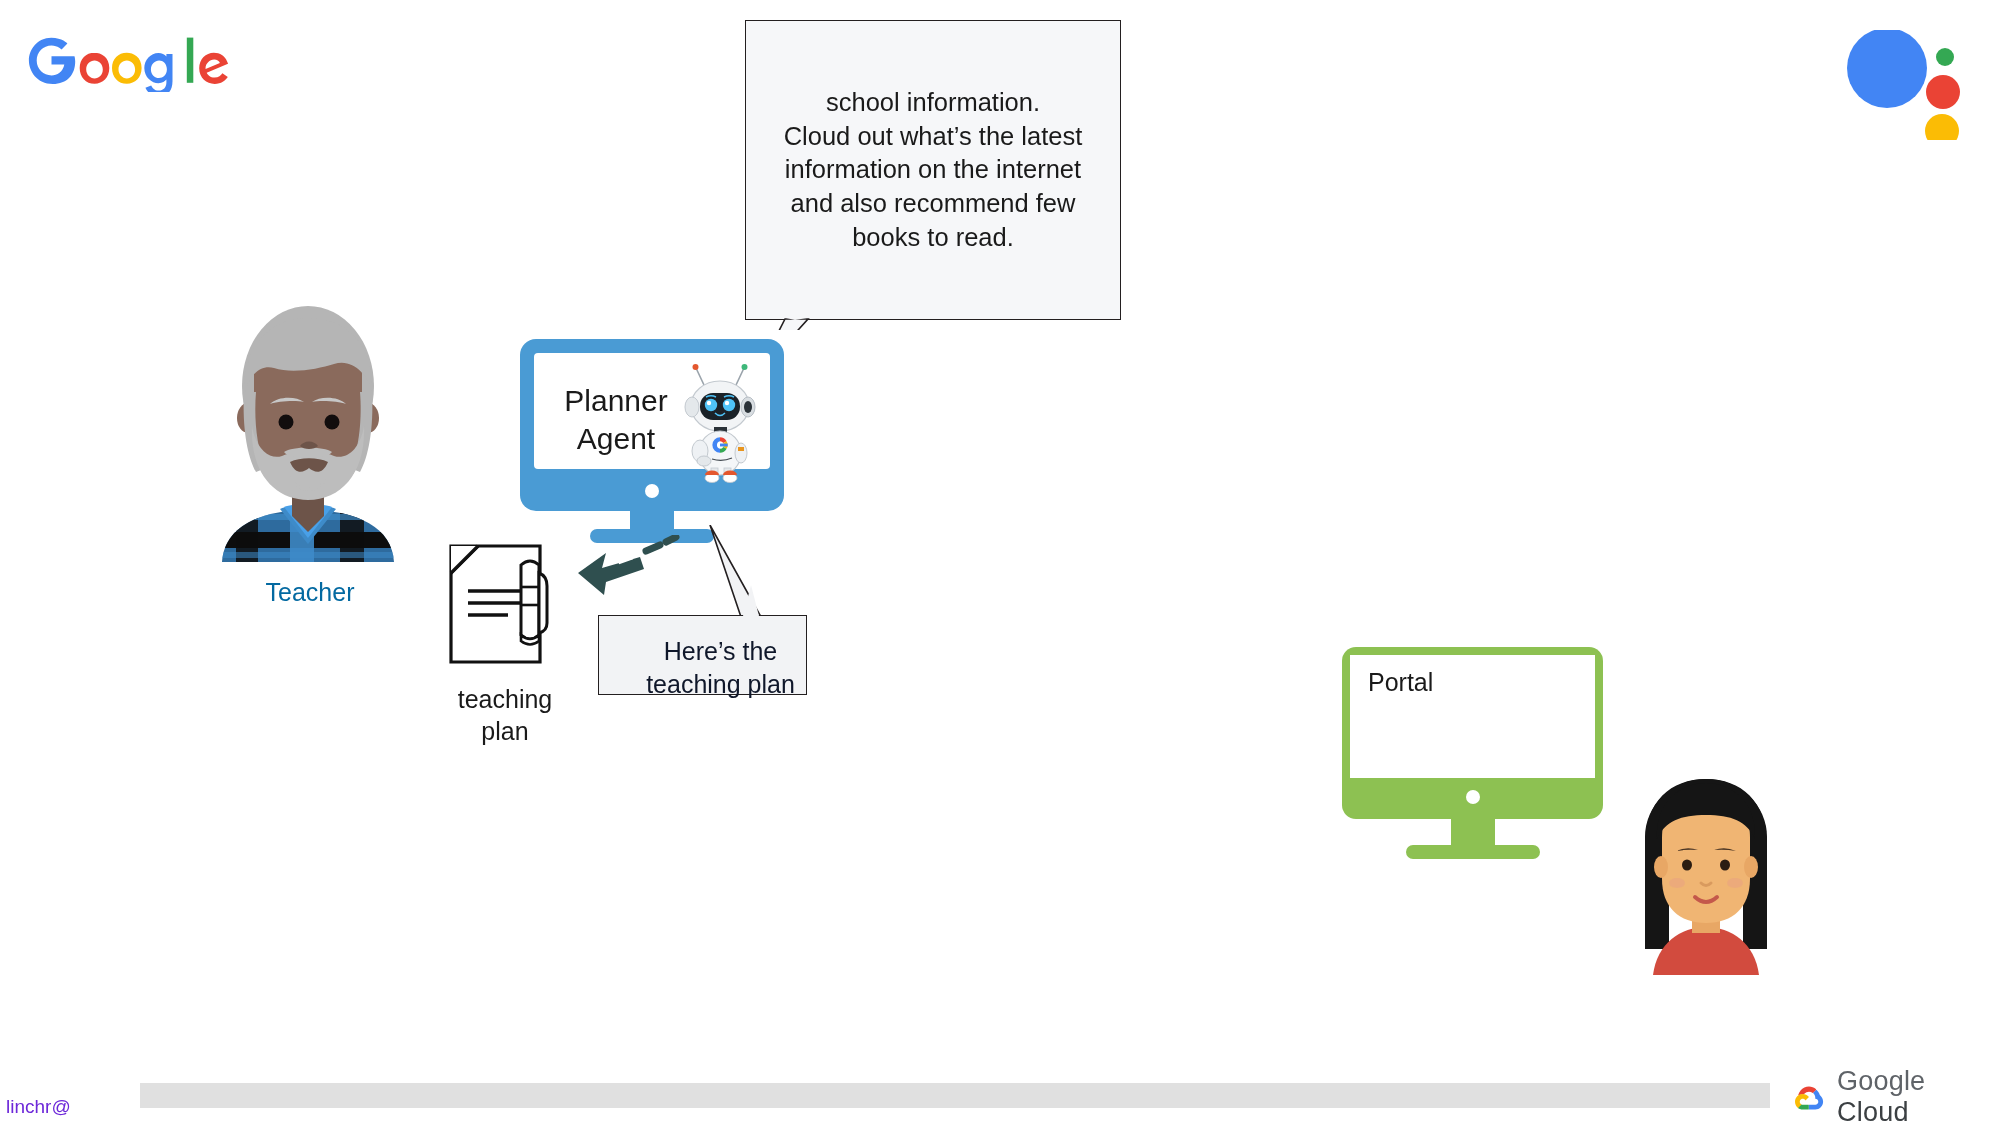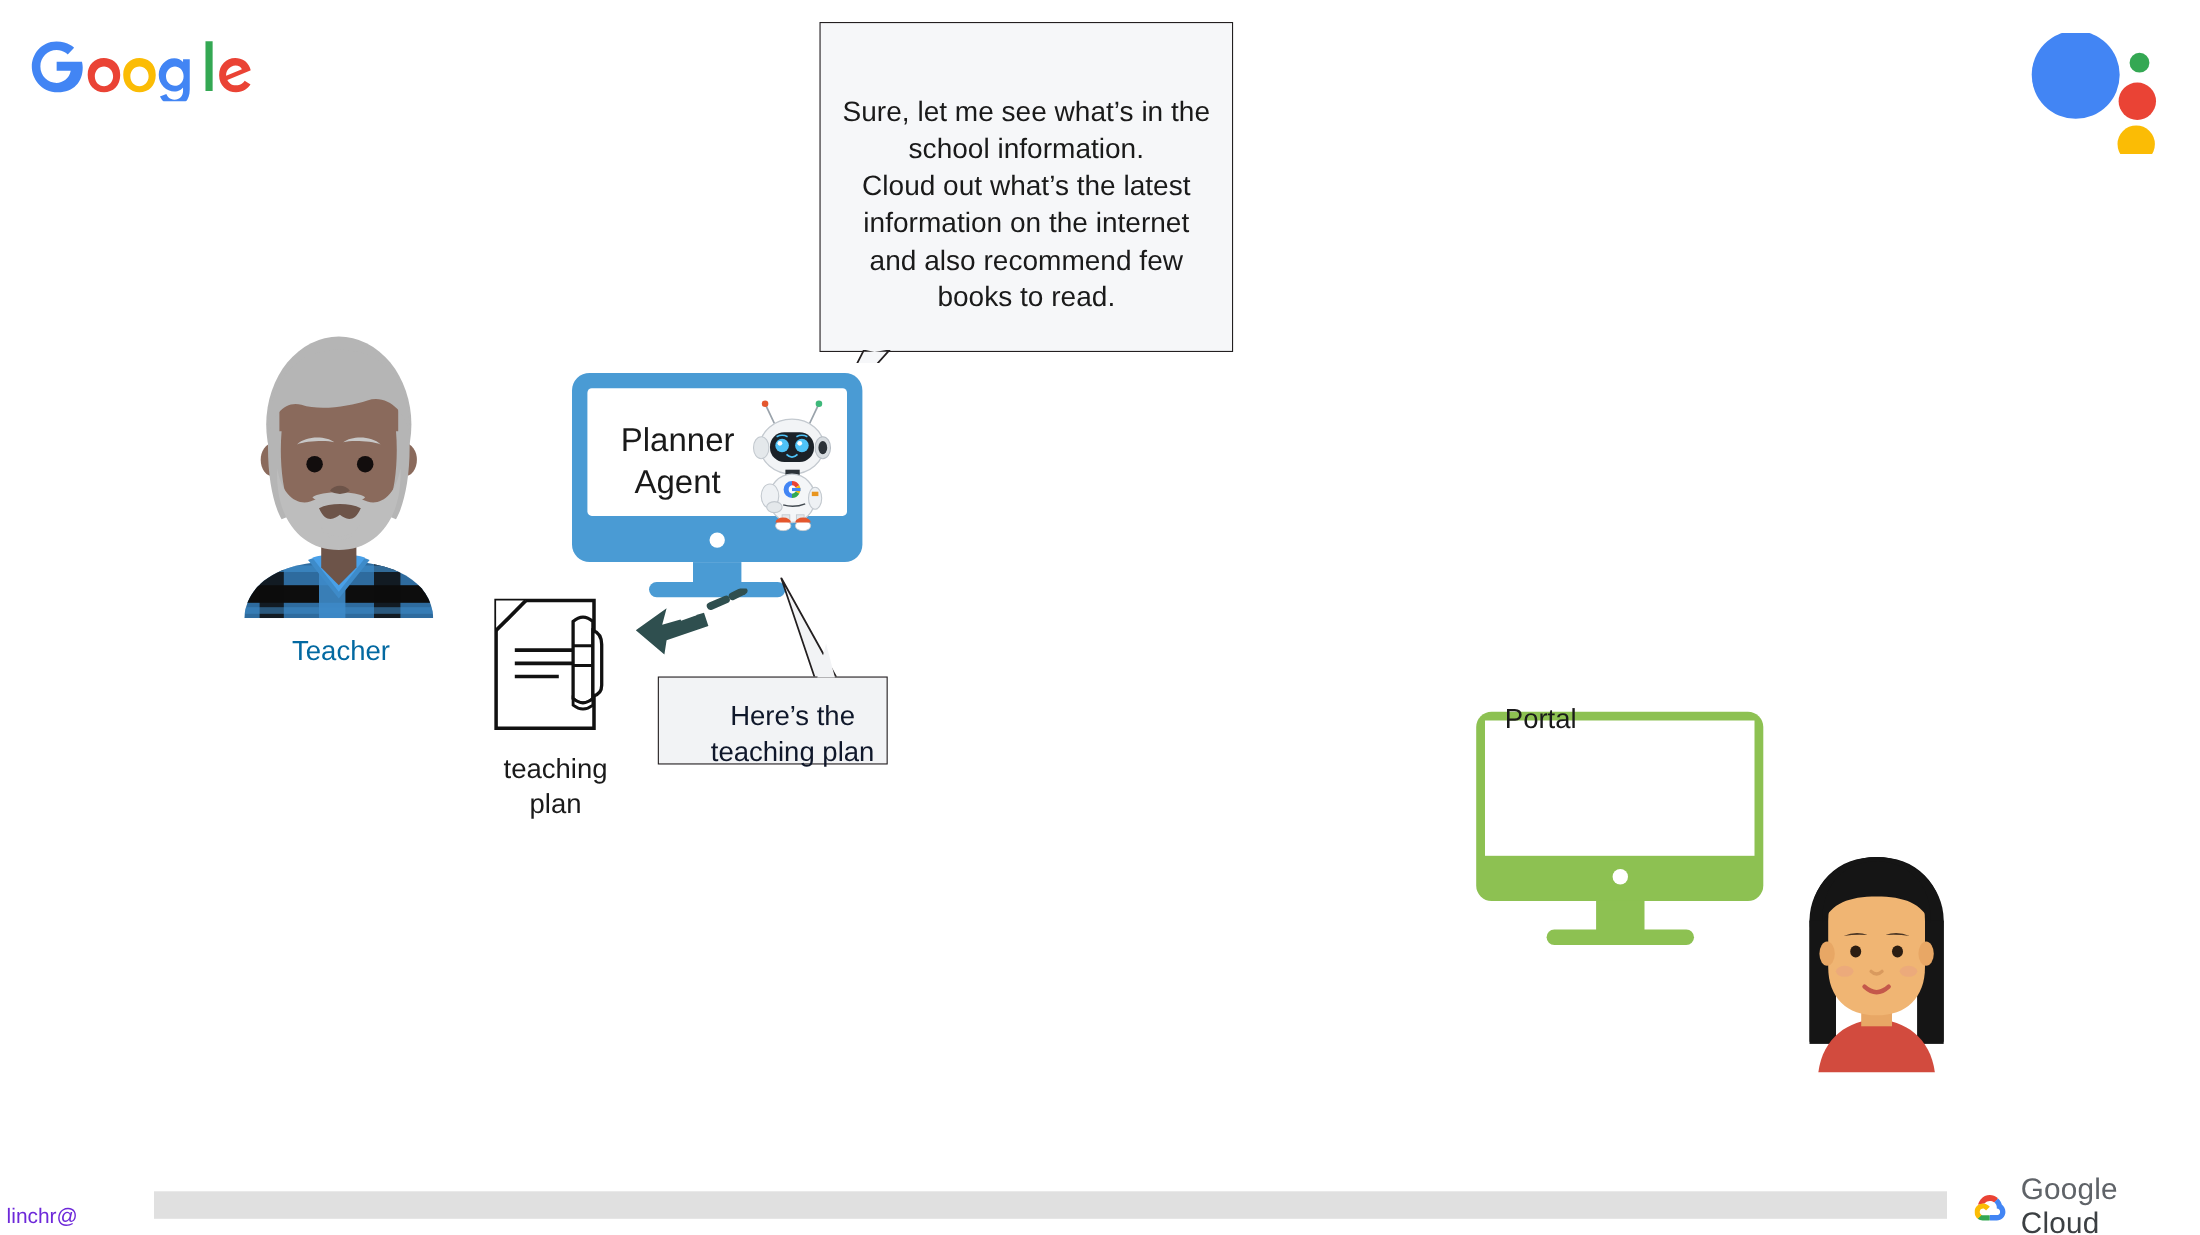--- a/index.html
+++ b/index.html
@@ -108,21 +108,21 @@
     position: absolute;
     left: 26px; top: 110px;
     width: 193px;
     text-align: center;
     font-size: 25px; line-height: 1.3; color: #0f172a;
   }
 
   
   #portal-monitor { left: 1340px; top: 645px; width: 265px; height: 230px; }
   #portal-label {
-    left: 1368px; top: 640px;
+    left: 1368px; top: 668px;
     font-size: 25px; color: #1a1a1a;
   }
 
   
   #student-avatar { left: 1635px; top: 775px; width: 142px; height: 200px; }
 
   
   #footer-bar { left: 140px; top: 1083px; width: 1630px; height: 25px; background: #e0e0e0; }
   #footer-user { left: 6px; top: 1096px; font-size: 19px; color: #6d28d9; }
   #gcloud-logo { left: 1795px; top: 1077px; width: 200px; height: 40px; display: flex; align-items: center; }
@@ -161,21 +161,20 @@
   </div>
 
 
   <div class="abs" id="bubble-agent">
     <div class="rect-box"></div>
     <svg viewBox="0 0 378 310" width="378" height="310" style="position:absolute;left:0;top:0" aria-hidden="true">
       <path d="M40 299 L63 299 L10 358 Z" fill="#f6f7f9" stroke="#231f20" stroke-width="1.6"></path>
       <path d="M41 298 L62 298 L50 300 Z" fill="#f6f7f9" stroke="none"></path>
     </svg>
     <div class="rect-text">
-      <div>Sure, let me see what’s in the</div>
       <div>school information.</div>
       <div>Cloud out what’s the latest</div>
       <div>information on the internet</div>
       <div>and also recommend few</div>
       <div>books to read.</div>
     </div>
   </div>
 
   <div class="abs" id="teacher-avatar">
     <svg viewBox="0 0 172 262" width="172" height="262" aria-hidden="true">

